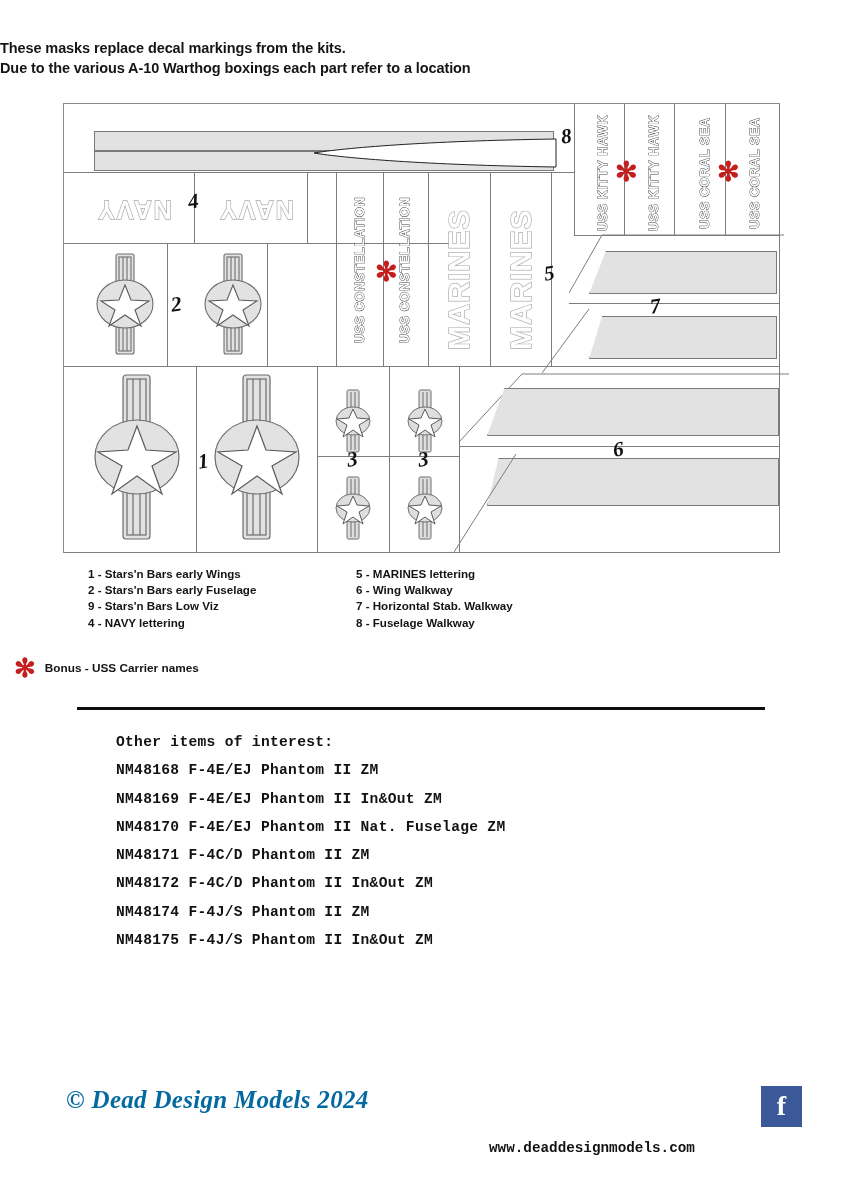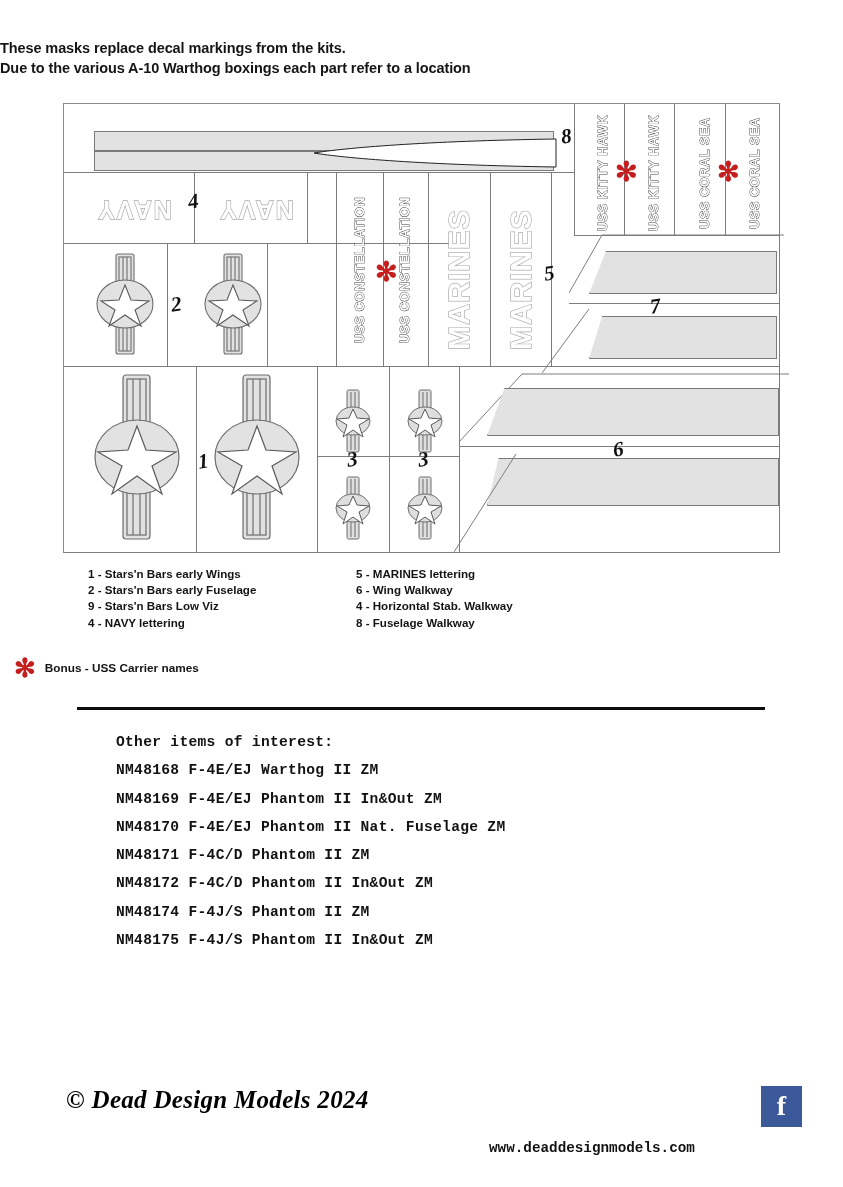--- a/index.html
+++ b/index.html
@@ -63,21 +63,21 @@
   .others{position:absolute;left:79px;top:728px;width:700px;}
   .others .oline{
     font-family:"Liberation Mono","DejaVu Sans Mono",monospace;
     font-size:14.6px;font-weight:bold;color:#121212;line-height:28.3px;
     letter-spacing:0.3px;white-space:pre;margin-left:37px;
   }
 
   
   .copyright{position:absolute;left:66px;top:1086px;
     font-family:"Liberation Serif",serif;font-style:italic;font-weight:bold;
-    font-size:25px;color:#000000;letter-spacing:0.3px;white-space:nowrap;}
+    font-size:25px;color:#0369a1;letter-spacing:0.3px;white-space:nowrap;}
   .contact{position:absolute;left:489px;top:1083px;
     font-family:"Liberation Mono","DejaVu Sans Mono",monospace;
     font-size:14.3px;font-weight:bold;color:#121212;line-height:26px;white-space:pre;}
   .fb{position:absolute;left:761px;top:1086px;width:41px;height:41px;
       background:#3b5998;display:flex;align-items:center;justify-content:center;}
   .fb span{color:#fff;font-family:"Liberation Serif",serif;font-weight:bold;
            font-size:28px;line-height:1;transform:translateY(-1px);}
 </style>
 </head>
 <body>
@@ -286,35 +286,35 @@
   <div class="legend">
     <div class="legcol left">
       <div>1 - Stars'n Bars early Wings</div>
       <div>2 - Stars'n Bars early Fuselage</div>
       <div>9 - Stars'n Bars Low Viz</div>
       <div>4 - NAVY lettering</div>
     </div>
     <div class="legcol right">
       <div>5 - MARINES lettering</div>
       <div>6 - Wing Walkway</div>
-      <div>4 - Horizontal Stab. Walkway</div>
+      <div>7 - Horizontal Stab. Walkway</div>
       <div>8 - Fuselage Walkway</div>
     </div>
   </div>
 
   <div class="bonusrow">
     <div class="bstar">✻</div>
     <div class="btxt">Bonus - USS Carrier names</div>
   </div>
 
   <div class="rule"></div>
 
   <div class="others">
     <div class="oline">Other items of interest:</div>
-    <div class="oline">NM48168 F-4E/EJ Warthog II ZM</div>
+    <div class="oline">NM48168 F-4E/EJ Phantom II ZM</div>
     <div class="oline">NM48169 F-4E/EJ Phantom II In&amp;Out ZM</div>
     <div class="oline">NM48170 F-4E/EJ Phantom II Nat. Fuselage ZM</div>
     <div class="oline">NM48171 F-4C/D Phantom II ZM</div>
     <div class="oline">NM48172 F-4C/D Phantom II In&amp;Out ZM</div>
     <div class="oline">NM48174 F-4J/S Phantom II ZM</div>
     <div class="oline">NM48175 F-4J/S Phantom II In&amp;Out ZM</div>
   </div>
 
   <div class="copyright">© Dead Design Models 2024</div>
   <div class="contact">

